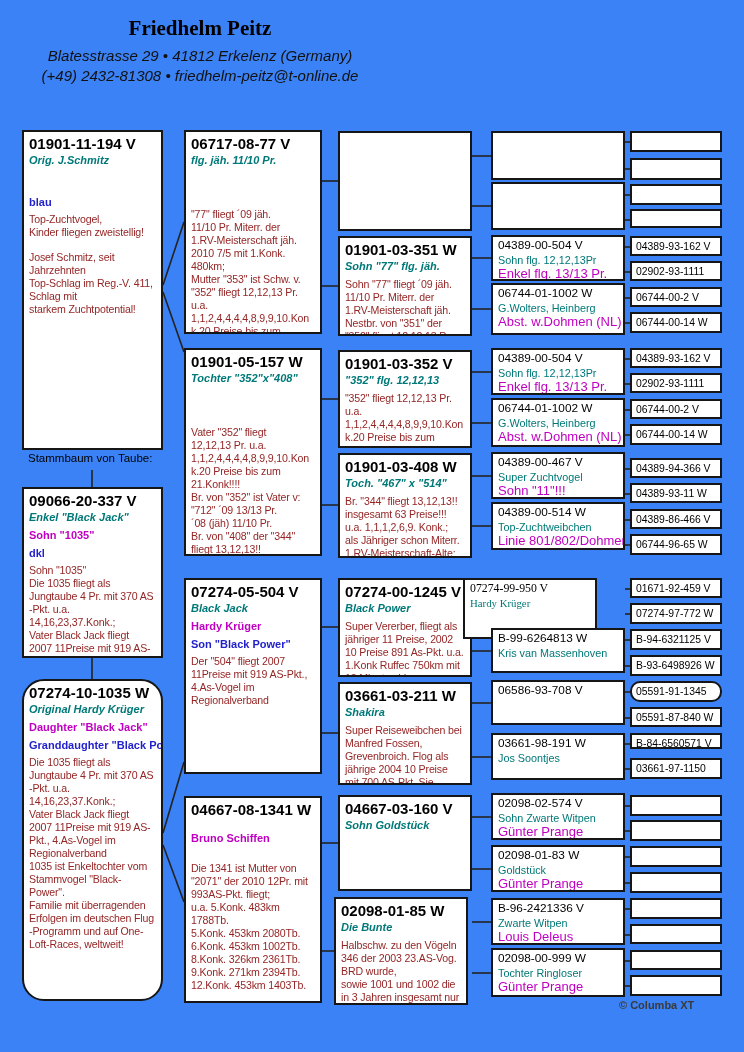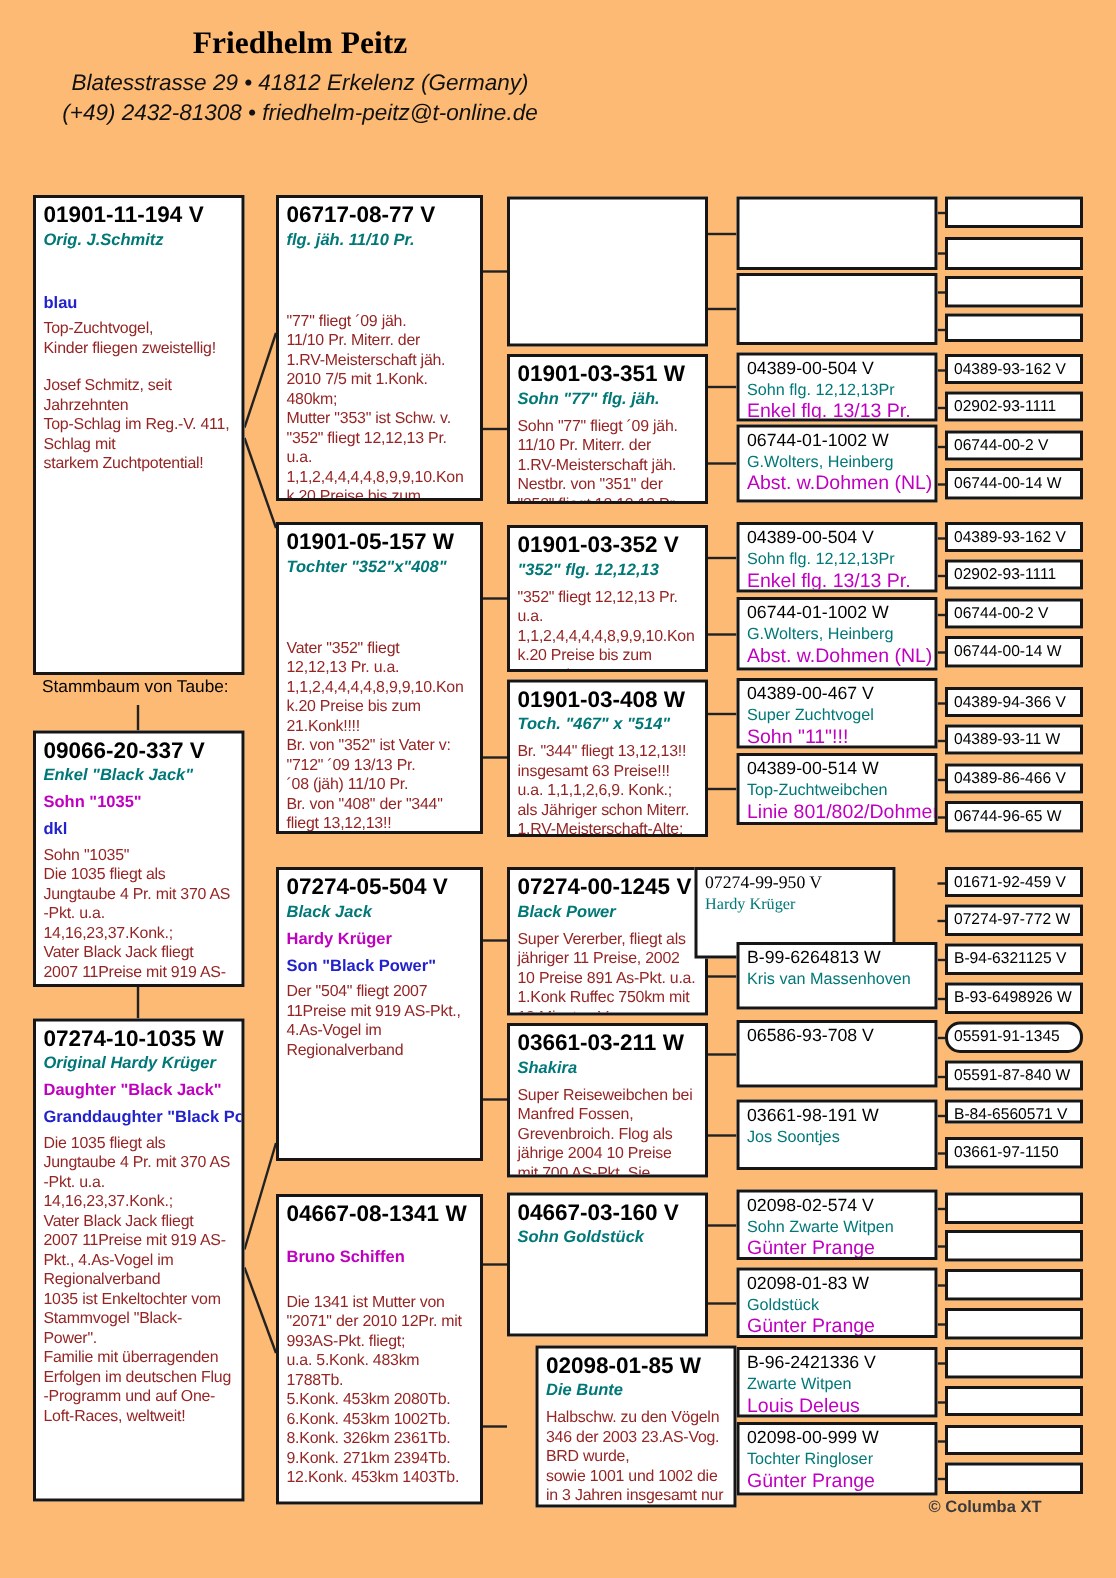--- a/index.html
+++ b/index.html
@@ -1,16 +1,16 @@
 <!DOCTYPE html>
 <html><head>
 <meta charset="utf-8">
 <style>
   html,body{margin:0;padding:0;background:#fff;}
-  .page{position:relative;width:744px;height:1052px;background:#fdba74;overflow:hidden;
+  .page{position:relative;width:744px;height:1052px;background:#3b82f6;overflow:hidden;
         font-family:"Liberation Sans",sans-serif;color:#000;}
   .header{position:absolute;left:18px;top:16px;width:364px;text-align:center;}
   .title{font-family:"Liberation Serif",serif;font-size:21px;font-weight:bold;margin-bottom:5px;}
   .addr{font-style:italic;font-size:15px;line-height:20px;color:#111;}
   .subject-label{position:absolute;left:28px;top:452px;font-size:11.5px;color:#000;}
   .credit{position:absolute;left:619px;top:999px;font-size:11px;font-weight:bold;color:#3a3a3a;}
   #connectors{position:absolute;left:0;top:0;width:744px;height:1052px;}
   #connectors line{stroke:#222;stroke-width:1.6;}
   .pbox{position:absolute;background:#fff;border:2px solid #161616;box-sizing:border-box;
         padding:3px 5px;overflow:hidden;}
@@ -125,21 +125,21 @@
         <div class="ln c-blue">dkl</div>
         <div class="ln c-red">Sohn "1035"</div>
         <div class="ln c-red">Die 1035 fliegt als</div>
         <div class="ln c-red">Jungtaube 4 Pr. mit 370 AS</div>
         <div class="ln c-red">-Pkt. u.a.</div>
         <div class="ln c-red">14,16,23,37.Konk.;</div>
         <div class="ln c-red">Vater Black Jack  fliegt</div>
         <div class="ln c-red">2007 11Preise mit 919 AS-</div>
         <div class="ln c-red">Pkt., 4.As-Vogel im</div>
       </div>
-      <div class="pbox" style="left: 22px; top: 679px; width: 141px; height: 322px;">
+      <div class="pbox" style="left: 22px; top: 679px; width: 141px; height: 322px; border-radius: 22px;">
         <div class="ln c-id">07274-10-1035 W</div>
         <div class="ln c-teal">Original Hardy Krüger</div>
         <div class="ln c-mag">Daughter "Black Jack"</div>
         <div class="ln c-blue">Granddaughter "Black Pow</div>
         <div class="ln c-red">Die 1035 fliegt als</div>
         <div class="ln c-red">Jungtaube 4 Pr. mit 370 AS</div>
         <div class="ln c-red">-Pkt. u.a.</div>
         <div class="ln c-red">14,16,23,37.Konk.;</div>
         <div class="ln c-red">Vater Black Jack  fliegt</div>
         <div class="ln c-red">2007 11Preise mit 919 AS-</div>
@@ -256,21 +256,21 @@
         <div class="ln c-red">Super Reiseweibchen bei</div>
         <div class="ln c-red">Manfred Fossen,</div>
         <div class="ln c-red">Grevenbroich. Flog als</div>
         <div class="ln c-red">jährige 2004 10 Preise</div>
         <div class="ln c-red">mit 700 AS-Pkt. Sie</div>
       </div>
       <div class="pbox" style="left: 338px; top: 795px; width: 134px; height: 96px;">
         <div class="ln c-id">04667-03-160 V</div>
         <div class="ln c-teal">Sohn Goldstück</div>
       </div>
-      <div class="pbox" style="left: 357px; top: 897px; width: 134px; height: 108px;">
+      <div class="pbox" style="left: 334px; top: 897px; width: 134px; height: 108px;">
         <div class="ln c-id">02098-01-85 W</div>
         <div class="ln c-teal">Die Bunte</div>
         <div class="ln c-red">Halbschw. zu den Vögeln</div>
         <div class="ln c-red">346 der 2003 23.AS-Vog.</div>
         <div class="ln c-red">BRD wurde,</div>
         <div class="ln c-red">sowie 1001 und 1002 die</div>
         <div class="ln c-red">in 3 Jahren insgesamt nur</div>
       </div>
       <div class="pbox mid" style="left: 491px; top: 131px; width: 134px; height: 49px;"></div>
       <div class="pbox mid" style="left: 491px; top: 182px; width: 134px; height: 48px;"></div>

